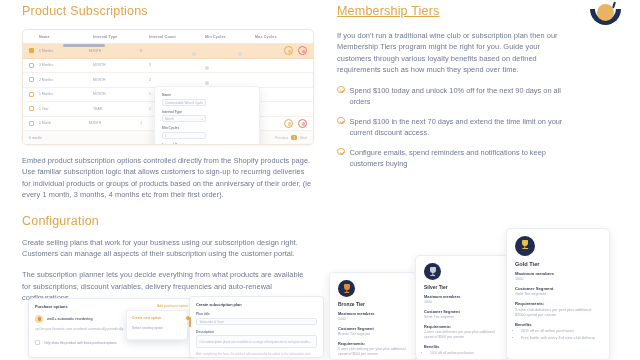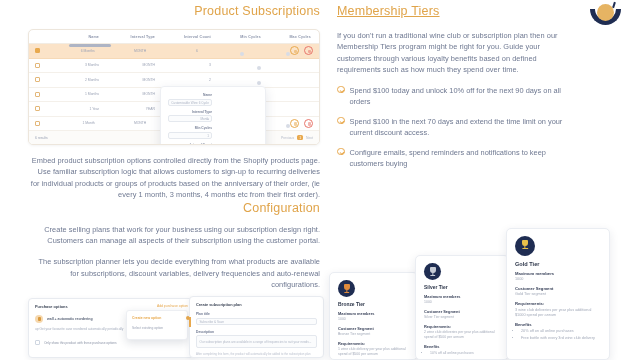--- a/index.html
+++ b/index.html
@@ -19,21 +19,21 @@
     letter-spacing: .2px;
   }
   .body-text {
     color: #6E7891;
     font-size: 7.4px;
     line-height: 11.4px;
     letter-spacing: .05px;
   }
 
   
-  .col-left { position: absolute; left: 28px; top: 4px; width: 292px; text-align: right; }
+  .col-left { position: absolute; left: 22px; top: 4px; width: 292px; }
   #product-title { margin-bottom: 11px; }
 
   
   .table-card {
     position: relative;
     border: 1px solid #EDE6DC;
     border-radius: 5px;
     background: #fff;
     box-shadow: 0 1px 3px rgba(0,0,0,.05);
     overflow: hidden;
@@ -120,21 +120,21 @@
     position: relative;
   }
   .ff-in.sel::after {
     content: ""; position: absolute; right: 2.5px; top: 3px;
     border-left: 1.6px solid transparent; border-right: 1.6px solid transparent;
     border-top: 1.8px solid #B7BECD;
   }
 
   
   .para { margin-top: 10px; }
-  #config-title { margin-bottom: 9px; }
+  #config-title { margin-top: 13px; margin-bottom: 9px; }
 
   
   .po-card {
     position: absolute; left: 28px; top: 298px; width: 167px; height: 60px;
     border: 1px solid #E8EBF0; border-radius: 4px; background: #fff;
     box-shadow: 0 2px 6px rgba(30,40,70,.07); padding: 5px 6px;
   }
   .po-top { display: flex; align-items: flex-start; }
   .po-title { font-size: 3.9px; color: #3C4556; font-weight: 700; }
   .po-link { margin-left: auto; font-size: 3.4px; color: #E8A94E; }

